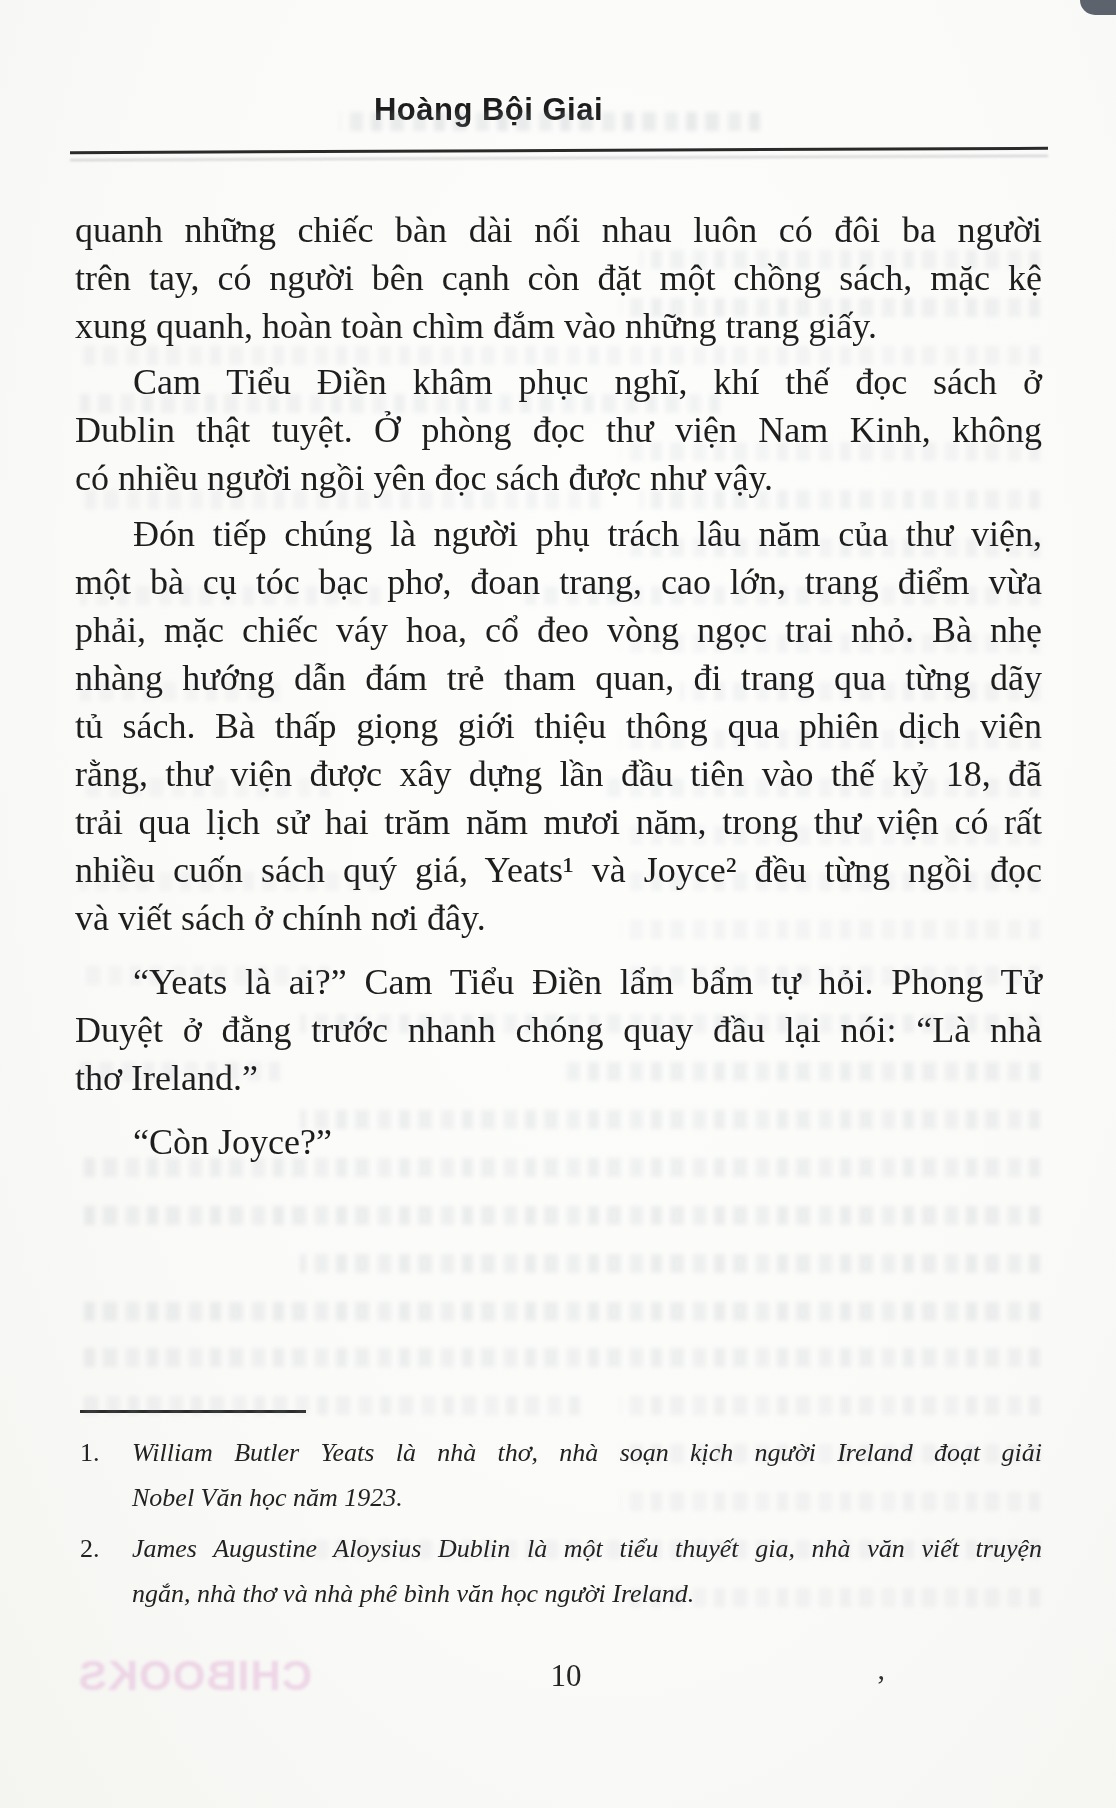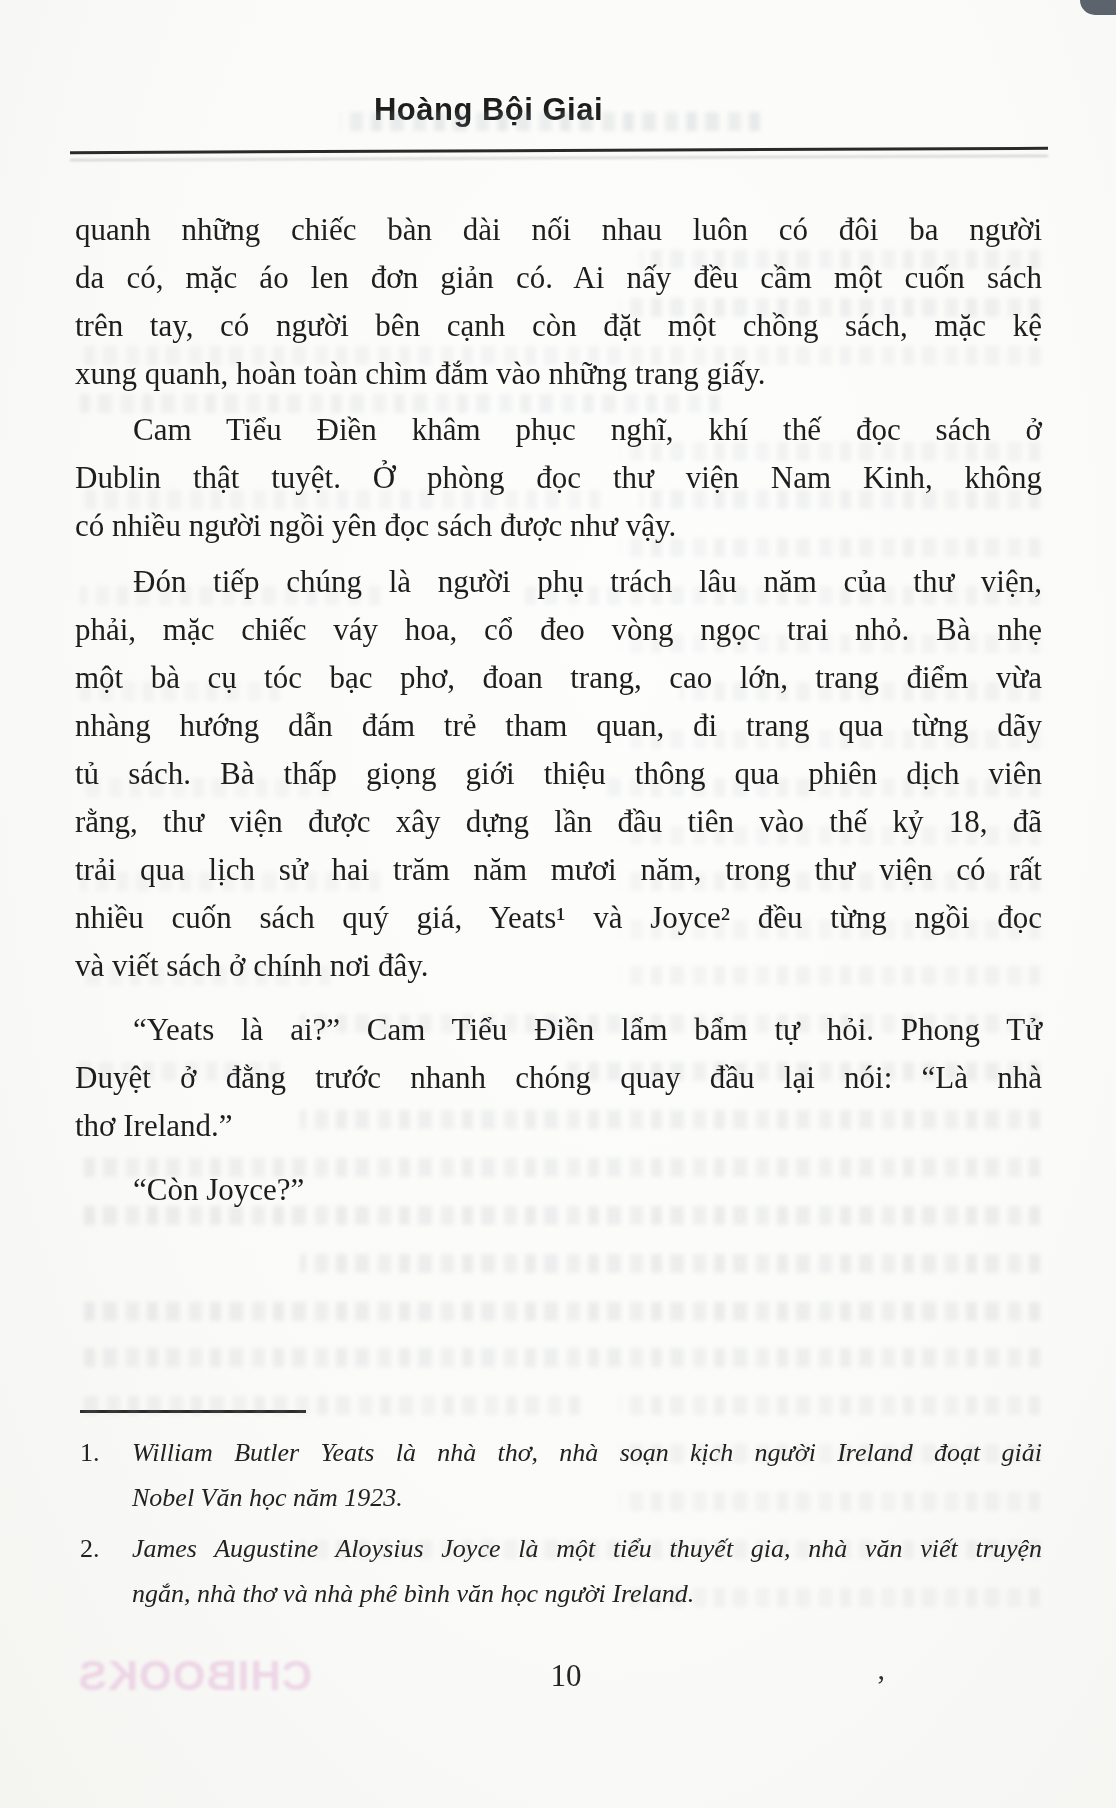--- a/index.html
+++ b/index.html
@@ -36,21 +36,21 @@
   .ghost{
     position:absolute;height:19px;filter:blur(2px);transform:scaleX(-1);
     background:repeating-linear-gradient(90deg,
       rgba(150,162,170,0.38) 0 11px, rgba(150,162,170,0) 11px 19px,
       rgba(150,162,170,0.30) 19px 32px, rgba(150,162,170,0) 32px 41px,
       rgba(150,162,170,0.34) 41px 55px, rgba(150,162,170,0) 55px 63px);
   }
   
   #body{
     position:absolute;left:75px;top:206px;width:967px;z-index:2;
-    font-size:31px;line-height:48px;color:#1e1e1e;
+    font-size:36px;line-height:48px;color:#1e1e1e;
   }
   .paragraph{margin:0;}
   .paragraph + .paragraph{margin-top:8px;}
   .paragraph.dialogue{margin-top:16px;}
   .line{text-align:justify;text-align-last:justify;}
   .line.last{text-align-last:left;font-family:Liberation Serif, serif;}
   .line.indent{text-indent:58px;}
   
   .fn-rule{
     position:absolute;left:80px;top:1410px;width:226px;height:3px;background:#2b2b2b;
@@ -128,33 +128,32 @@
       <div class="ghost" style="left: 620px; top: 1396px; width: 420px; opacity: 0.32;"></div>
       <div class="ghost" style="left: 620px; top: 1444px; width: 420px; opacity: 0.28;"></div>
       <div class="ghost" style="left: 620px; top: 1492px; width: 420px; opacity: 0.28;"></div>
       <div class="ghost" style="left: 300px; top: 1540px; width: 740px; opacity: 0.28;"></div>
       <div class="ghost" style="left: 620px; top: 1588px; width: 420px; opacity: 0.28;"></div>
     </div>
 
   <div id="body">
       <div class="paragraph">
         <div class="line">quanh những chiếc bàn dài nối nhau luôn có đôi ba người</div>
-        <div class="line">da có, mặc áo len đơn giản có. Ai nấy đều cầm một cuốn sách</div>
         <div class="line">trên tay, có người bên cạnh còn đặt một chồng sách, mặc kệ</div>
         <div class="line last">xung quanh, hoàn toàn chìm đắm vào những trang giấy.</div>
       </div>
       <div class="paragraph">
         <div class="line indent">Cam Tiểu Điền khâm phục nghĩ, khí thế đọc sách ở</div>
         <div class="line">Dublin thật tuyệt. Ở phòng đọc thư viện Nam Kinh, không</div>
         <div class="line last">có nhiều người ngồi yên đọc sách được như vậy.</div>
       </div>
       <div class="paragraph">
         <div class="line indent">Đón tiếp chúng là người phụ trách lâu năm của thư viện,</div>
+        <div class="line">một bà cụ tóc bạc phơ, đoan trang, cao lớn, trang điểm vừa</div>
         <div class="line">phải, mặc chiếc váy hoa, cổ đeo vòng ngọc trai nhỏ. Bà nhẹ</div>
-        <div class="line">một bà cụ tóc bạc phơ, đoan trang, cao lớn, trang điểm vừa</div>
         <div class="line">nhàng hướng dẫn đám trẻ tham quan, đi trang qua từng dãy</div>
         <div class="line">tủ sách. Bà thấp giọng giới thiệu thông qua phiên dịch viên</div>
         <div class="line">rằng, thư viện được xây dựng lần đầu tiên vào thế kỷ 18, đã</div>
         <div class="line">trải qua lịch sử hai trăm năm mươi năm, trong thư viện có rất</div>
         <div class="line">nhiều cuốn sách quý giá, Yeats¹ và Joyce² đều từng ngồi đọc</div>
         <div class="line last">và viết sách ở chính nơi đây.</div>
       </div>
       <div class="paragraph dialogue">
         <div class="line indent">“Yeats là ai?” Cam Tiểu Điền lẩm bẩm tự hỏi. Phong Tử</div>
         <div class="line">Duyệt ở đằng trước nhanh chóng quay đầu lại nói: “Là nhà</div>
@@ -170,21 +169,21 @@
       <div class="footnote">
         <span class="fn-marker">1.</span>
         <div class="fn-text">
           <div class="fn-line">William Butler Yeats là nhà thơ, nhà soạn kịch người Ireland đoạt giải</div>
           <div class="fn-line last">Nobel Văn học năm 1923.</div>
         </div>
       </div>
       <div class="footnote">
         <span class="fn-marker">2.</span>
         <div class="fn-text">
-          <div class="fn-line">James Augustine Aloysius Joyce là một tiểu thuyết gia, nhà văn viết truyện</div>
+          <div class="fn-line">James Augustine Aloysius Dublin là một tiểu thuyết gia, nhà văn viết truyện</div>
           <div class="fn-line last">ngắn, nhà thơ và nhà phê bình văn học người Ireland.</div>
         </div>
       </div>
     </div>
 
   <div class="watermark">CHIBOOKS</div>
   <div class="page-number">10</div>
   <div class="speck">’</div>
 </div>
 

